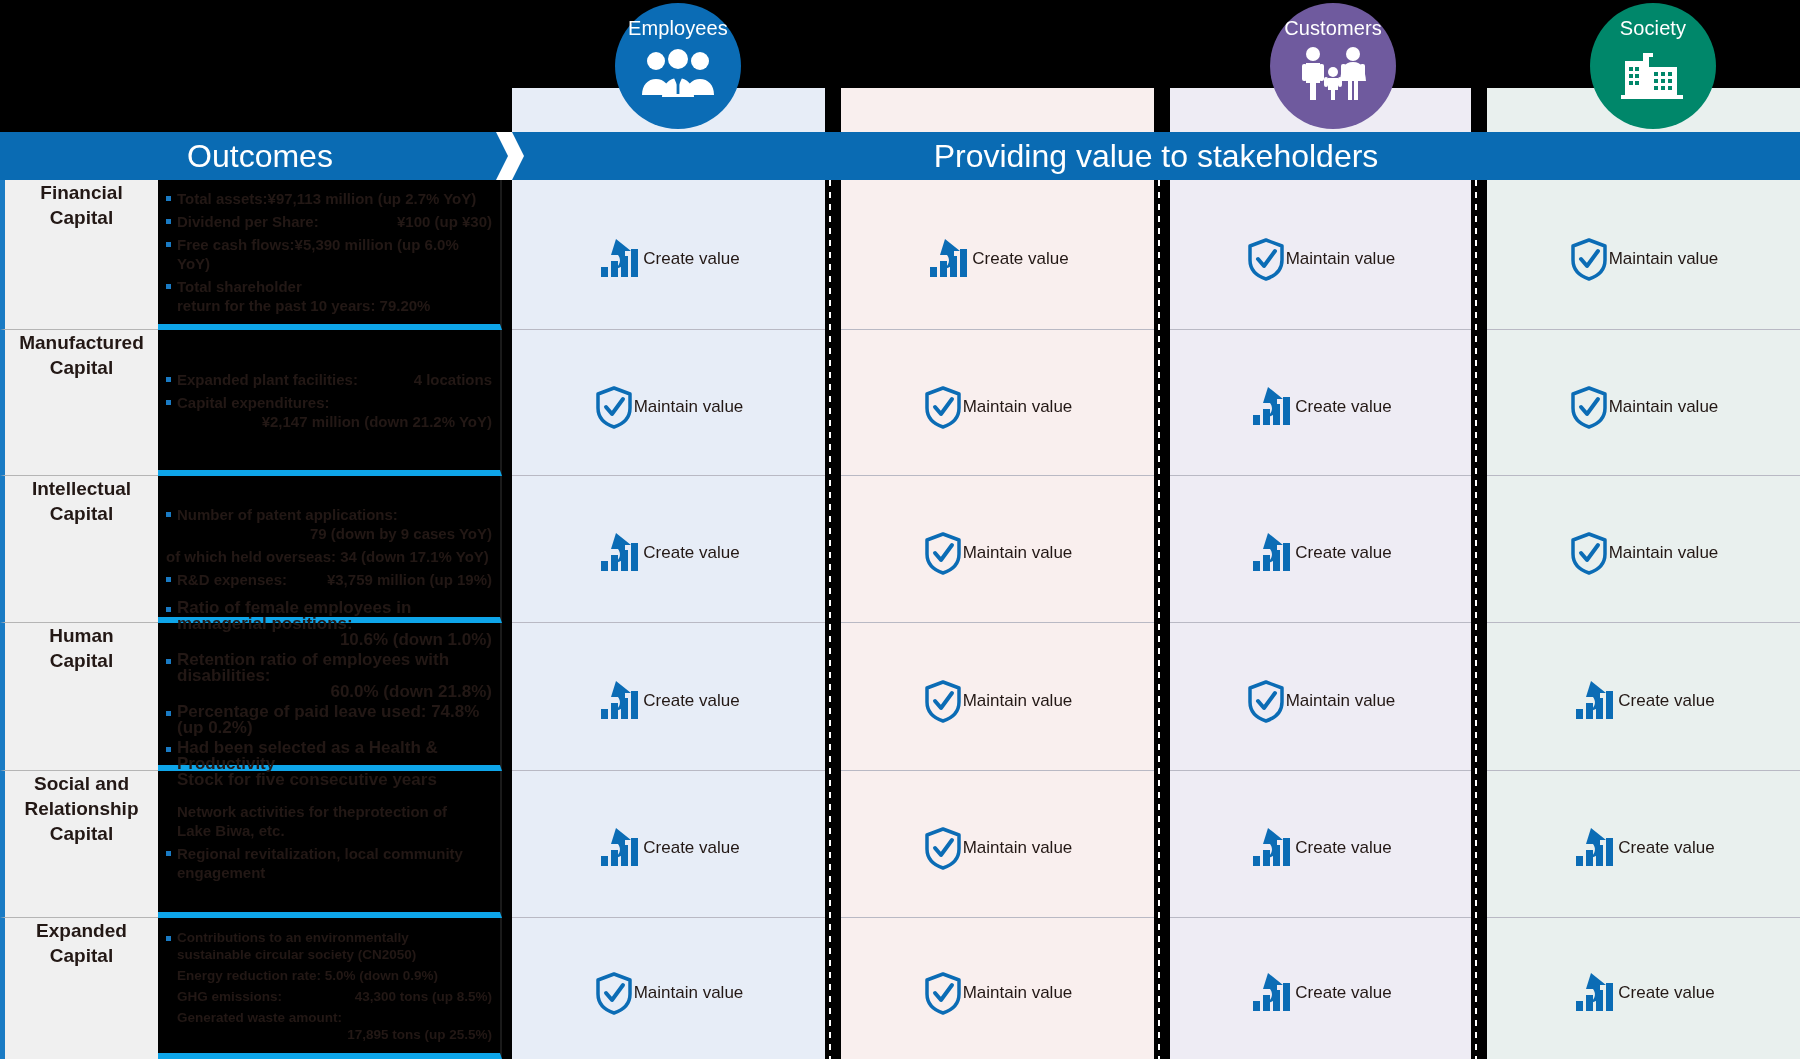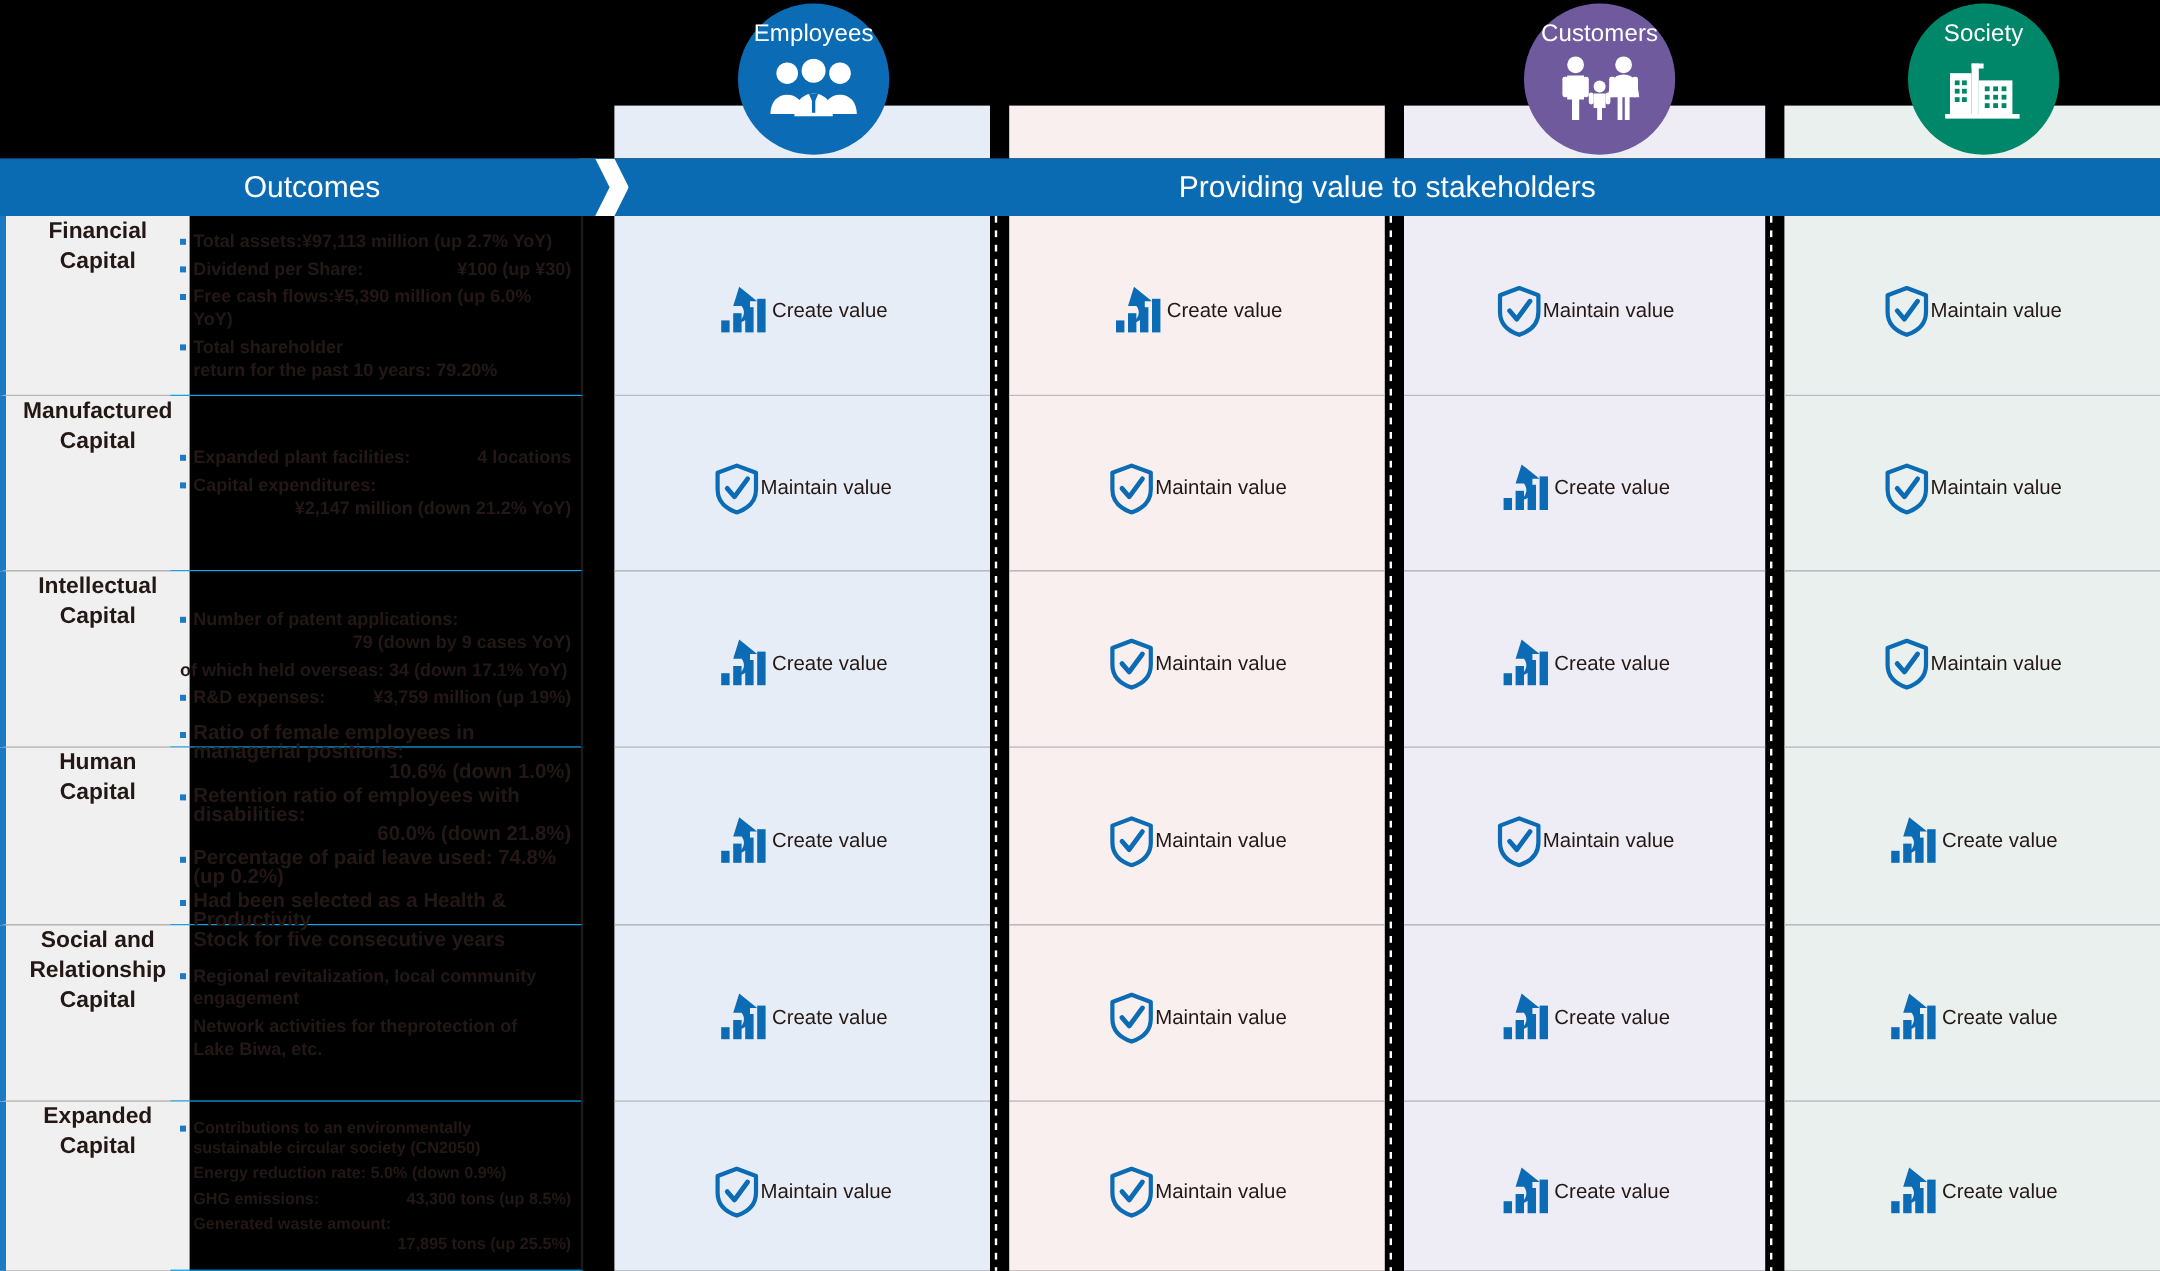--- a/index.html
+++ b/index.html
@@ -40,21 +40,21 @@
   .banner{position:absolute;left:0;top:132px;width:1800px;height:48px;}
   .band{position:absolute;top:0;height:48px;background:#0a6bb3;}
   .band-left{left:0;width:512px;}
   .band-right{left:512px;width:1288px;}
   .chev{
     position:absolute;left:482px;top:132px;width:42px;height:48px;overflow:hidden;
   }
   .chev svg{display:block;}
   .banner-label{
     position:absolute;top:132px;height:60px;line-height:48px;color:#fff;
-    font-size:25px;text-align:center;
+    font-size:32px;text-align:center;
   }
   .lbl-outcomes{left:110px;width:300px;}
   .lbl-providing{left:512px;width:1288px;}
 
   
   .grid{position:absolute;left:0;top:180px;width:1800px;height:879px;}
   .row{position:relative;width:1800px;}
   .row.r0{height:150px;}
   .row.r1{height:146px;}
   .row.r2{height:147px;}
@@ -67,22 +67,22 @@
     background:#f0f0f0;border-left:5px solid #1a7bc4;
     border-bottom:1px solid #b5b5b5;box-sizing:border-box;
     display:flex;justify-content:center;text-align:center;
   }
   .capital-cell span{
     font-weight:bold;font-size:19px;line-height:25px;color:#231815;
   }
   .row.r5 .capital-cell{border-bottom:none;}
 
   .outcome-cell{
-    position:absolute;left:142px;top:0;width:344px;height:100%;
-    border-right:2px solid #1a1a1a;border-bottom:1px solid #0ea5e9;
+    position:absolute;left:158px;top:0;width:344px;height:100%;
+    border-right:2px solid #1a1a1a;border-bottom:6px solid #0ea5e9;
     box-sizing:border-box;
     display:flex;flex-direction:column;justify-content:center;
     padding:6px 8px 6px 6px;
   }
   .bl{
     position:relative;padding-left:13px;margin:2px 0;
     font-size:15px;line-height:19px;color:#231815;font-weight:bold;
   }
   .bl::before{
     content:"";position:absolute;left:2px;top:7px;width:5px;height:5px;background:#1a7bc4;
@@ -477,27 +477,27 @@
         </div>
         <div class="vl">Create value</div>
       </div>
     </div>
 
     <div class="row r4">
       <div class="capital-cell">
         <span><span>Social and</span><br><span>Relationship</span><br><span>Capital</span></span>
       </div>
       <div class="outcome-cell">
-        <div class="bl">
-            <span class="c">Regional revitalization, local community</span>
-            <span class="c">engagement</span>
-          </div>
         <div class="bl nob">
             <span class="c">Network activities for theprotection of</span>
             <span class="c">Lake Biwa,  etc.</span>
+          </div>
+        <div class="bl">
+            <span class="c">Regional revitalization, local community</span>
+            <span class="c">engagement</span>
           </div>
       </div>
       <div class="vcell v-employees">
         <div class="vi">
           <svg width="46" height="44" viewBox="0 0 46 44">
               <g fill="#0b6cb5">
                 <path d="M19 2 L34 14 L28 14 L28 22 C28 28 24 31 18 32 C24 27 24 22 21 18 L14 18 Z"></path>
                 <rect x="4" y="30" width="7" height="10"></rect>
                 <rect x="14" y="24" width="7" height="16"></rect>
                 <rect x="24" y="19" width="7" height="21"></rect>

